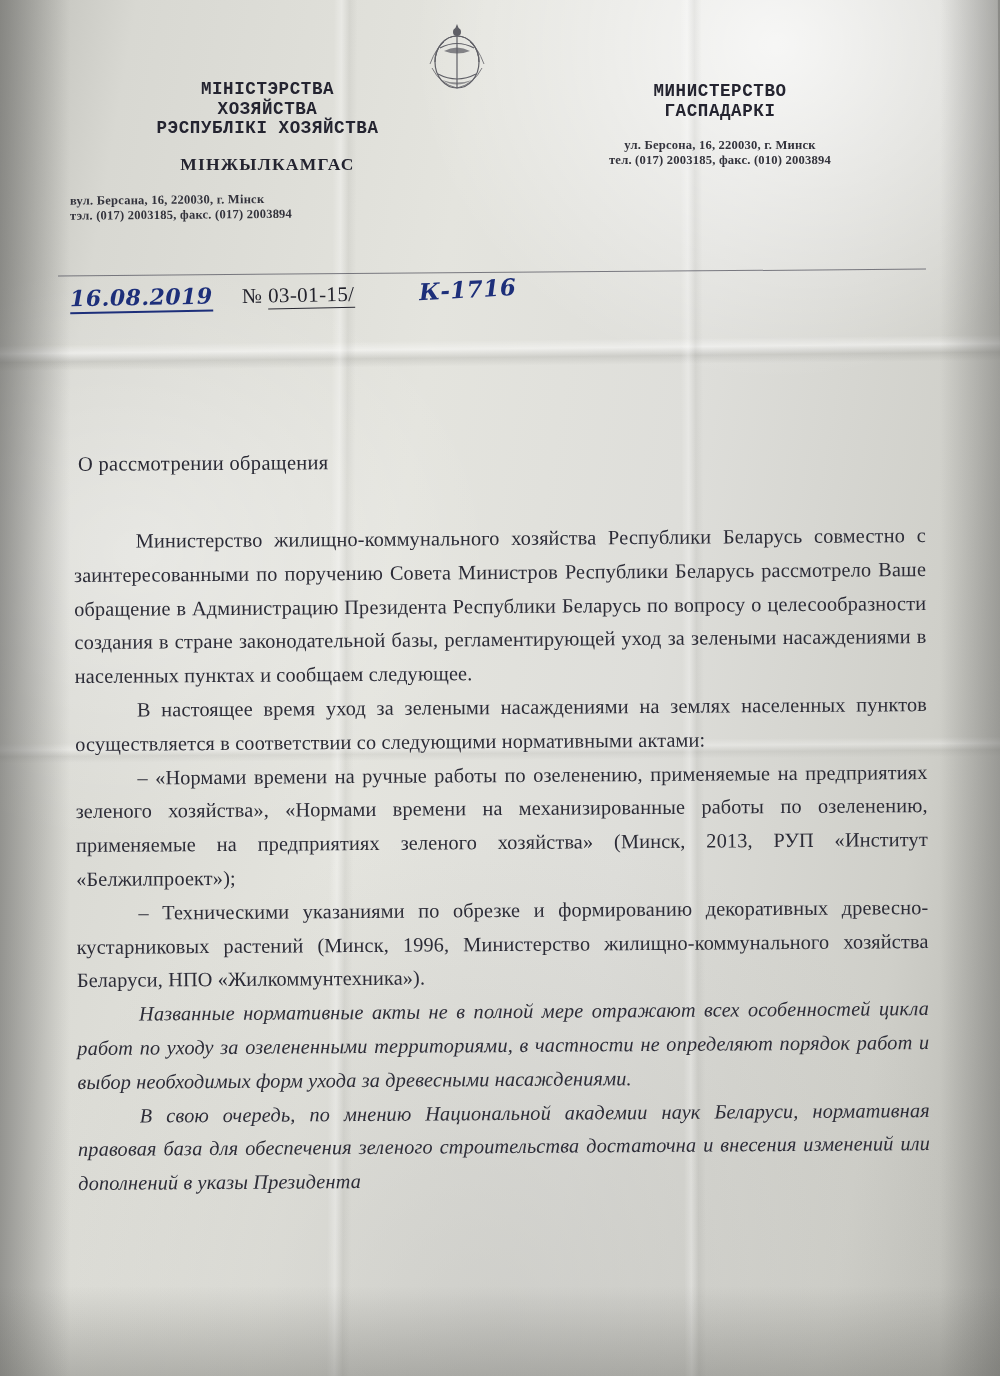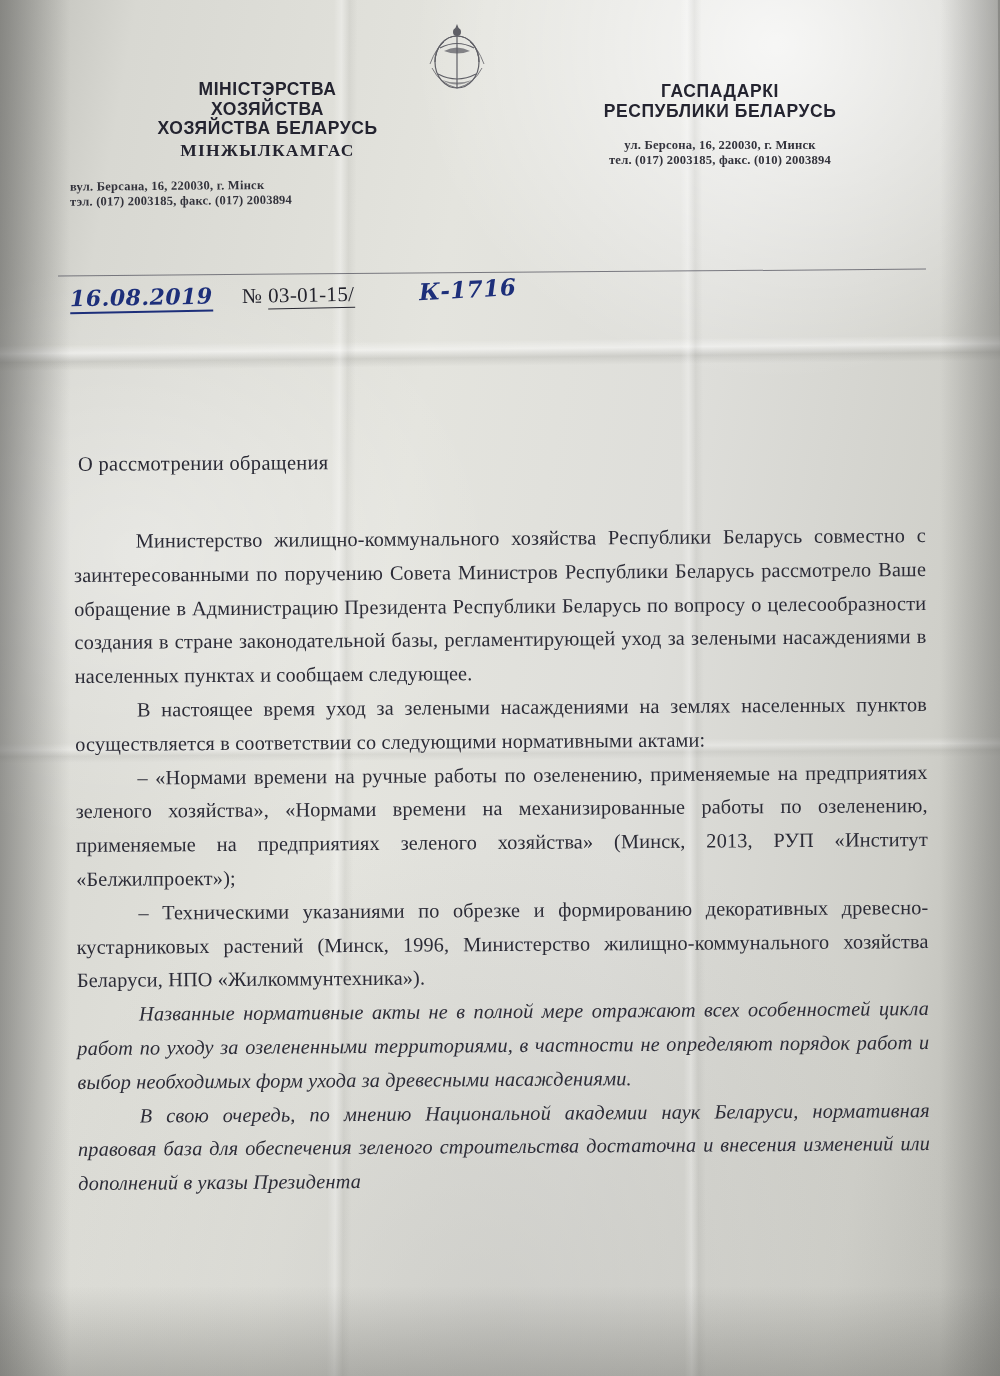--- a/index.html
+++ b/index.html
@@ -98,29 +98,29 @@
     text-align: center;
   }
   .head-right {
     position: absolute;
     left: 520px;
     top: 82px;
     width: 400px;
     text-align: center;
   }
   .org-name {
-    font-family: Liberation Sans, sans-serif;
+    font-family: Liberation Mono, monospace;
     font-weight: bold;
     font-size: 17.5px;
     letter-spacing: 0.6px;
     line-height: 19.5px;
     color: #242430;
   }
   .org-short {
-    margin-top: 1px;
+    margin-top: 15px;
     font-weight: bold;
     font-size: 17.5px;
     letter-spacing: 1.2px;
     color: #242430;
   }
   .org-addr {
     margin-top: 17px;
     font-size: 12.6px;
     line-height: 15px;
     letter-spacing: 0.2px;
@@ -250,33 +250,33 @@
           <path d="M12 50 q8 16 25 20"></path>
           <path d="M62 50 q-8 16 -25 20"></path>
         </g>
       </svg>
     </div>
 
     <div class="head-left">
       <div class="org-name">
         <div>МІНІСТЭРСТВА</div>
         <div>ХОЗЯЙСТВА</div>
-        <div>ХОЗЯЙСТВА БЕЛАРУСЬ</div>
+        <div>РЭСПУБЛІКІ ХОЗЯЙСТВА</div>
       </div>
       <div class="org-short">МІНЖЫЛКАМГАС</div>
       <div class="org-addr">
         <div>вул. Берсана, 16,  220030,  г. Мінск</div>
         <div>тэл. (017) 2003185, факс. (017) 2003894</div>
       </div>
     </div>
 
     <div class="head-right">
       <div class="org-name">
+        <div>МИНИСТЕРСТВО</div>
         <div>ГАСПАДАРКІ</div>
-        <div>РЕСПУБЛИКИ БЕЛАРУСЬ</div>
       </div>
       <div class="org-addr">
         <div>ул. Берсона, 16, 220030,  г. Минск</div>
         <div>тел. (017)  2003185, факс. (010)  2003894</div>
       </div>
     </div>
 
     <div class="rule"></div>
 
     <div class="regline">

